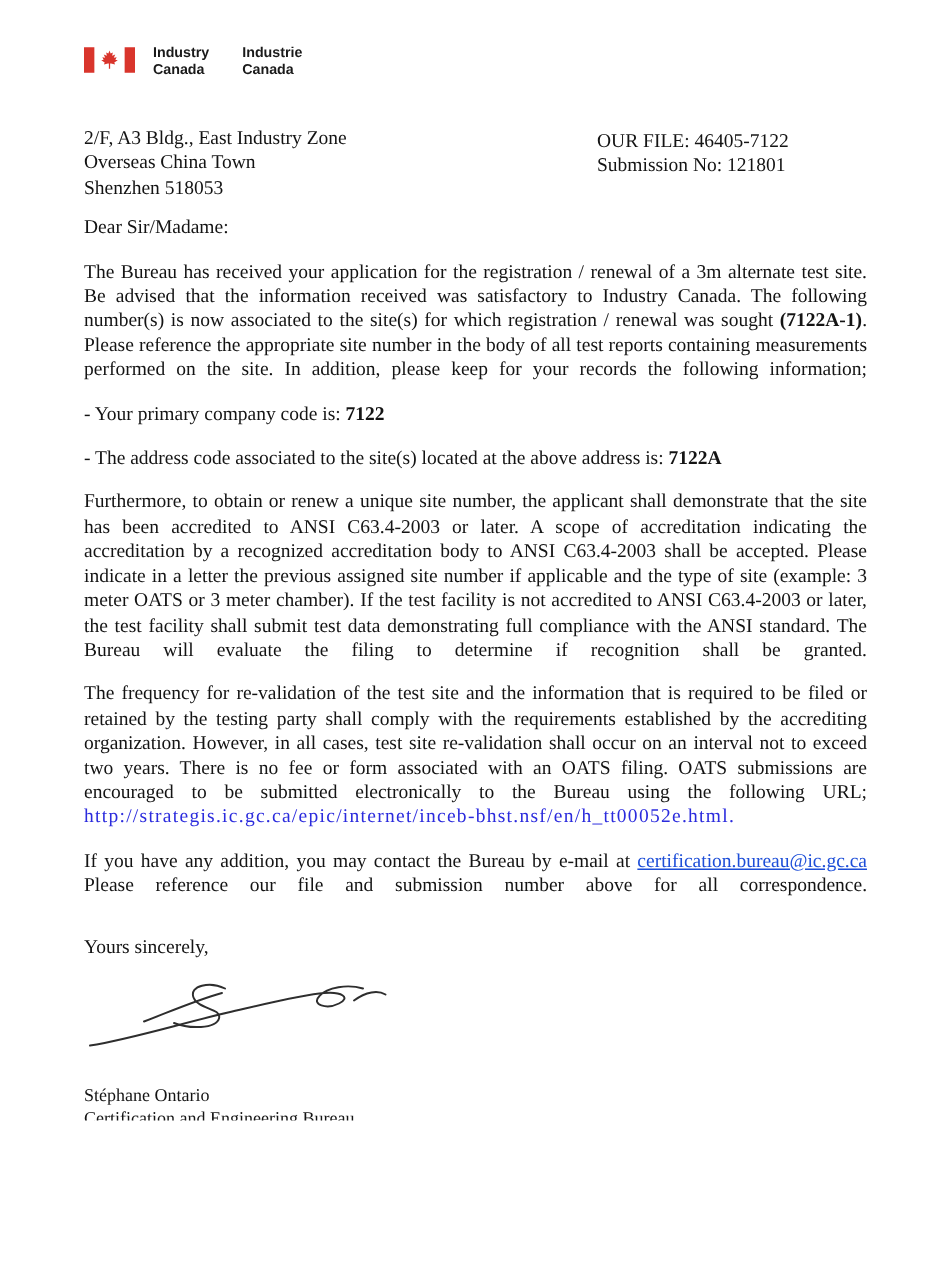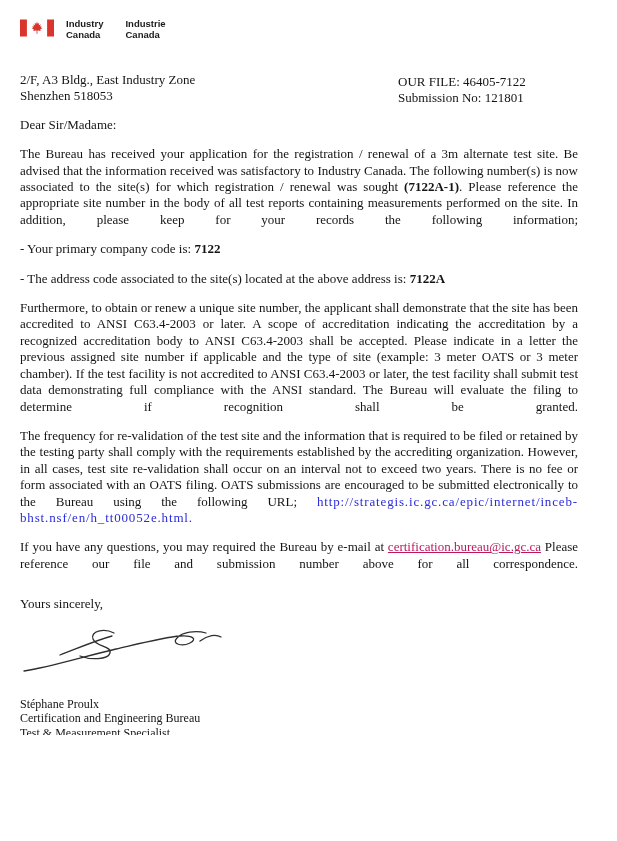--- a/index.html
+++ b/index.html
@@ -1,23 +1,23 @@
 <!DOCTYPE html>
 <html><head>
 <meta charset="utf-8">
 <style>
   html, body { margin: 0; padding: 0; background: #ffffff; }
   .page {
     position: relative;
     width: 617px;
     height: 735px;
-    margin: 0 auto;
+    margin: 12px auto;
     background: #ffffff;
     box-sizing: border-box;
-    padding: 15px 39px 0 20px;
+    padding: 15px 39px 0 56px;
     font-family: "Liberation Serif", "DejaVu Serif", serif;
     font-size: 13px;
     line-height: 16.4px;
     color: #141414;
     overflow: hidden;
   }
 
   
   .gov-header { display: flex; align-items: flex-start; margin-bottom: 32px; }
   .flag-wrap { width: 34px; height: 22px; margin-right: 12px; margin-top: 2px; }
@@ -42,21 +42,21 @@
   p.body-par.stretch-last { text-align-last: justify; }
   .code-line { margin: 0 0 13px 0; }
   b { font-weight: bold; }
 
   .url-link {
     color: #2b2bdd;
     letter-spacing: 0.85px;
     text-decoration: none;
     overflow-wrap: anywhere;
   }
-  .email-link { color: #be185d; text-decoration: underline; }
+  .email-link { color: #1d4ed8; text-decoration: underline; }
 
   .closing { margin: 24px 0 0 0; }
 
   .signature-block { margin: 8px 0 0 0; height: 62px; }
   .signature-block svg { display: block; }
 
   .signer-block {
     margin-top: 14px;
     font-size: 12px;
     line-height: 14.6px;
@@ -84,56 +84,57 @@
       <div>
         <div>Industrie</div>
         <div>Canada</div>
       </div>
     </div>
   </div>
 
   <div class="addr-row">
     <div class="recipient">
       <div>2/F, A3 Bldg., East Industry Zone</div>
+      <div>Overseas China Town</div>
       <div>Shenzhen 518053</div>
     </div>
     <div class="file-info">
       <div>OUR FILE: 46405-7122</div>
       <div>Submission No: 121801</div>
     </div>
   </div>
 
   <div class="salutation">Dear Sir/Madame:</div>
 
   <p class="body-par stretch-last"><span>The Bureau has received your application for the registration / renewal of a 3m alternate test site. Be advised that the information received was satisfactory to Industry Canada.  The following number(s) is now associated to the site(s) for which registration / renewal was sought </span><b>(7122A-1)</b><span>.  Please reference the appropriate site number in the body of all test reports containing measurements performed on the site.  In addition, please keep for your records the following information;</span></p>
 
   <div class="code-line"><span>- Your primary company code is: </span><b>7122</b></div>
 
   <div class="code-line"><span>- The address code associated to the site(s) located at the above address is: </span><b>7122A</b></div>
 
   <p class="body-par stretch-last">Furthermore, to obtain or renew a unique site number, the applicant shall demonstrate that the site has been accredited to ANSI C63.4-2003 or later. A scope of accreditation indicating the accreditation by a recognized accreditation body to ANSI C63.4-2003 shall be accepted. Please indicate in a letter the previous assigned site number if applicable and the type of site (example: 3 meter OATS or 3 meter chamber). If the test facility is not accredited to ANSI C63.4-2003 or later, the test facility shall submit test data demonstrating full compliance with the ANSI standard. The Bureau will evaluate the filing to determine if recognition shall be granted.</p>
 
   <p class="body-par"><span>The frequency for re-validation of the test site and the information that is required to be filed or retained by the testing party shall comply with the requirements established by the accrediting organization. However, in all cases, test site re-validation shall occur on an interval not to exceed two years. There is no fee or form associated with an OATS filing. OATS submissions are encouraged to be submitted electronically to the Bureau using the following URL; </span><a href="#" class="url-link">http://strategis.ic.gc.ca/epic/internet/inceb-bhst.nsf/en/h_tt00052e.html</a><span class="url-link">.</span></p>
 
-  <p class="body-par stretch-last"><span>If you have any questions, you may required the Bureau by e-mail at </span><a href="#" class="email-link">certification.bureau@ic.gc.ca</a><span> Please reference our file and submission number above for all correspondence.</span></p>
+  <p class="body-par stretch-last"><span>If you have any addition, you may contact the Bureau by e-mail at </span><a href="#" class="email-link">certification.bureau@ic.gc.ca</a><span> Please reference our file and submission number above for all correspondence.</span></p>
 
   <div class="closing">Yours sincerely,</div>
 
   <div class="signature-block">
     <svg width="210" height="62" viewBox="0 0 210 62" xmlns="http://www.w3.org/2000/svg">
       <g fill="none" stroke="#2e2e2e" stroke-width="1.3" stroke-linecap="round">
         <path d="M4,50 C30,46 62,36 96,28 C122,22 146,16 160,15 C172,14 178,18 170,22 C162,26 151,23 157,17 C162,11 176,9 186,12"></path>
         <path d="M94,12 C84,7 70,10 73,18 C76,26 92,25 90,32 C88,39 70,39 60,35"></path>
         <path d="M180,20 C188,14 196,13 201,16"></path>
         <path d="M40,34 C56,28 74,20 92,15"></path>
       </g>
     </svg>
   </div>
 
   <div class="signer-block">
-    <div>Stéphane Proulx</div>
+    <div>Stéphane Ontario</div>
     <div>Certification and Engineering Bureau</div>
     <div>Test &amp; Measurement Specialist</div>
     <div>3701 Carling Ave., Building 94</div>
     <div>Ottawa, Ontario K2H 8S2</div>
   </div>
 
 </div>
 
 </body></html>

